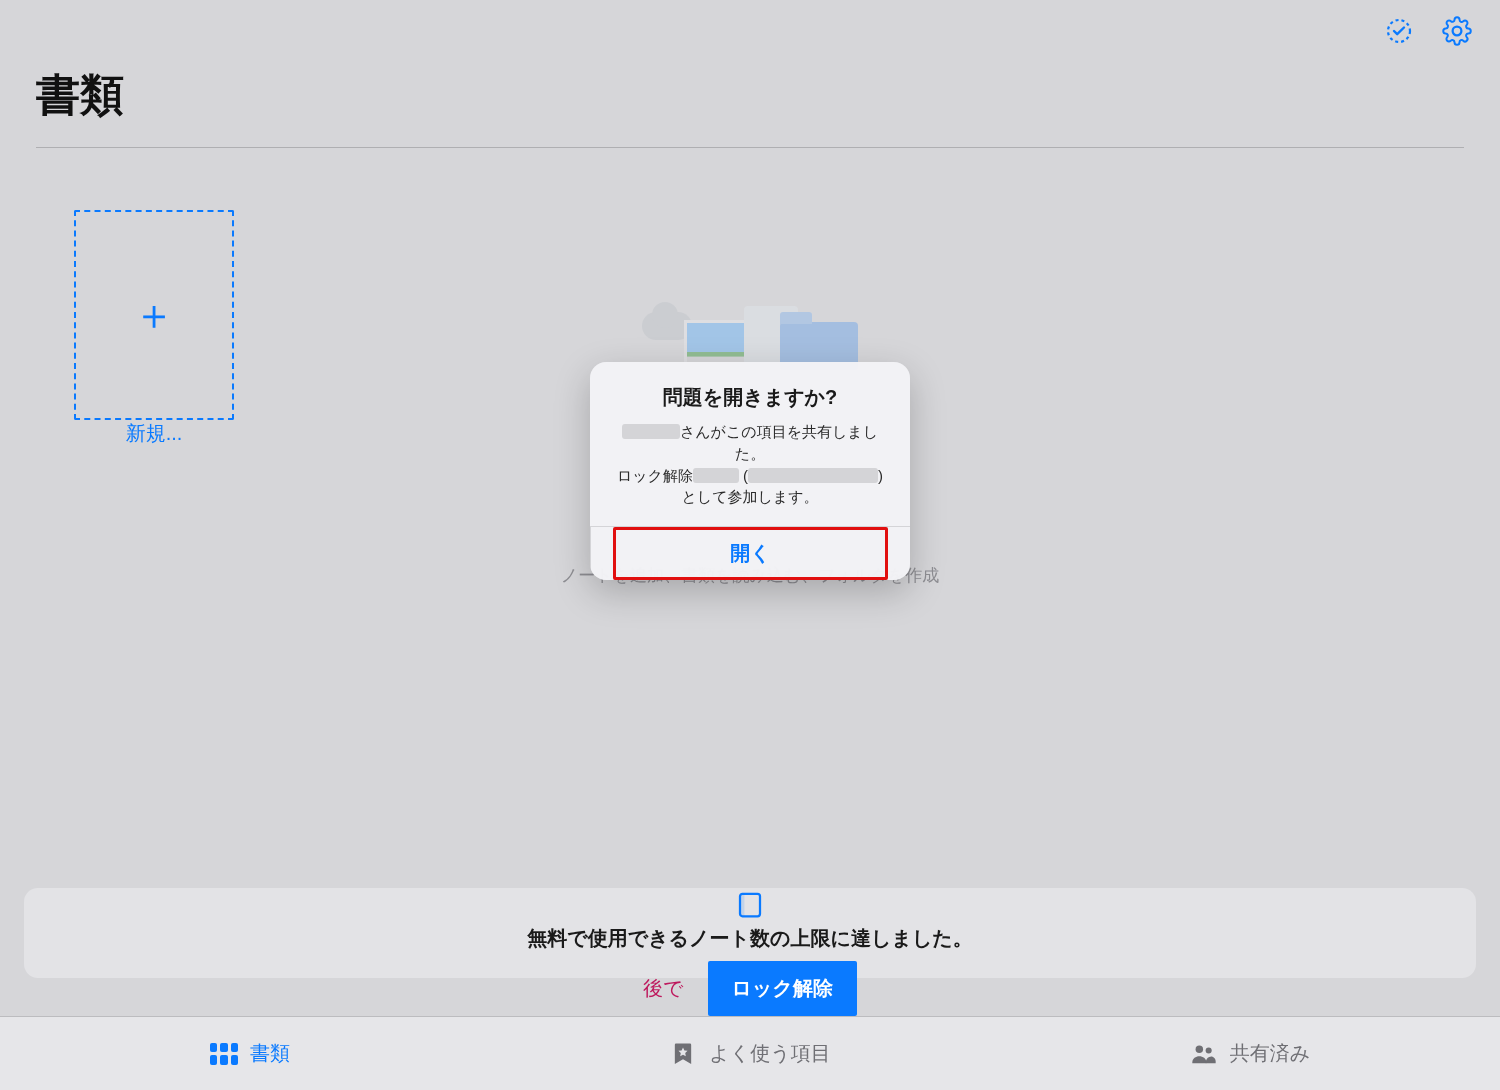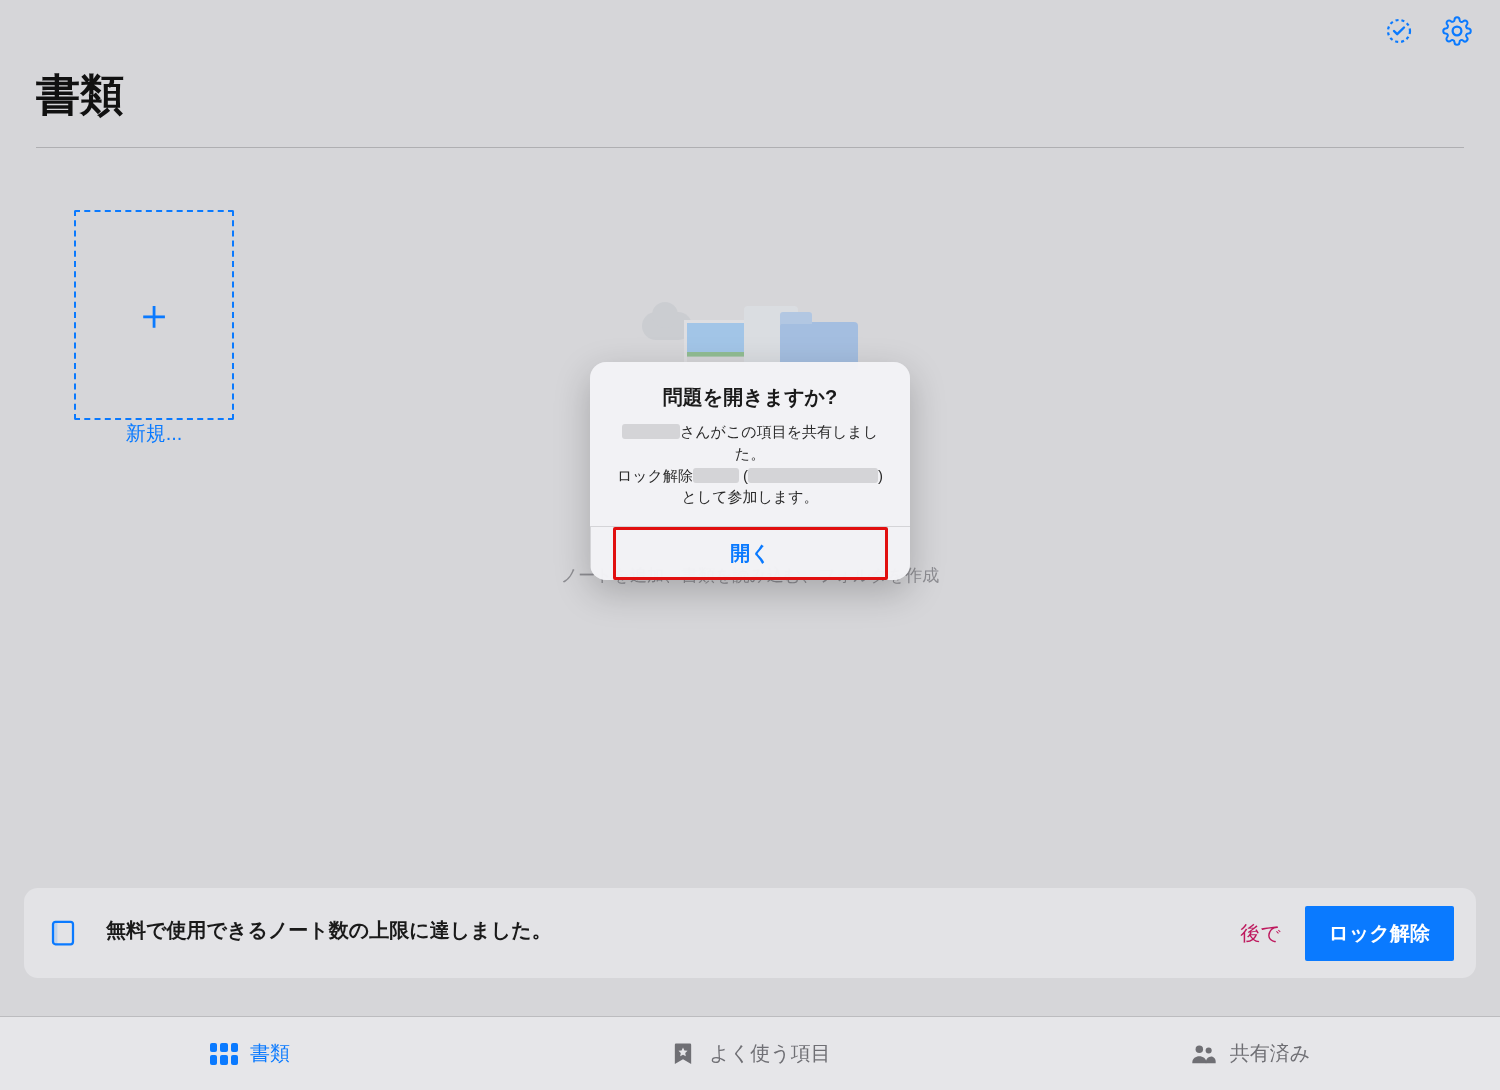--- a/index.html
+++ b/index.html
@@ -188,21 +188,22 @@
     position: absolute;
     left: 24px;
     right: 24px;
     bottom: 112px;
     height: 90px;
     background: #e3e3e6;
     border-radius: 14px;
     display: flex;
     align-items: center;
     padding: 0 22px;
-    gap: 26px;
+    gap: 3px;
+    flex-direction: column;
   }
   .banner-icon {
     width: 34px; height: 34px; flex: 0 0 34px;
     display: flex; align-items: center; justify-content: center;
     color: #0a7aff;
   }
   .banner-text { flex: 1; }
   .banner-title { font-size: 20px; font-weight: 700; margin-bottom: 6px; }
   .banner-sub   { font-size: 18px; color: #555; }
   .banner-actions { display: flex; align-items: center; gap: 24px; }

